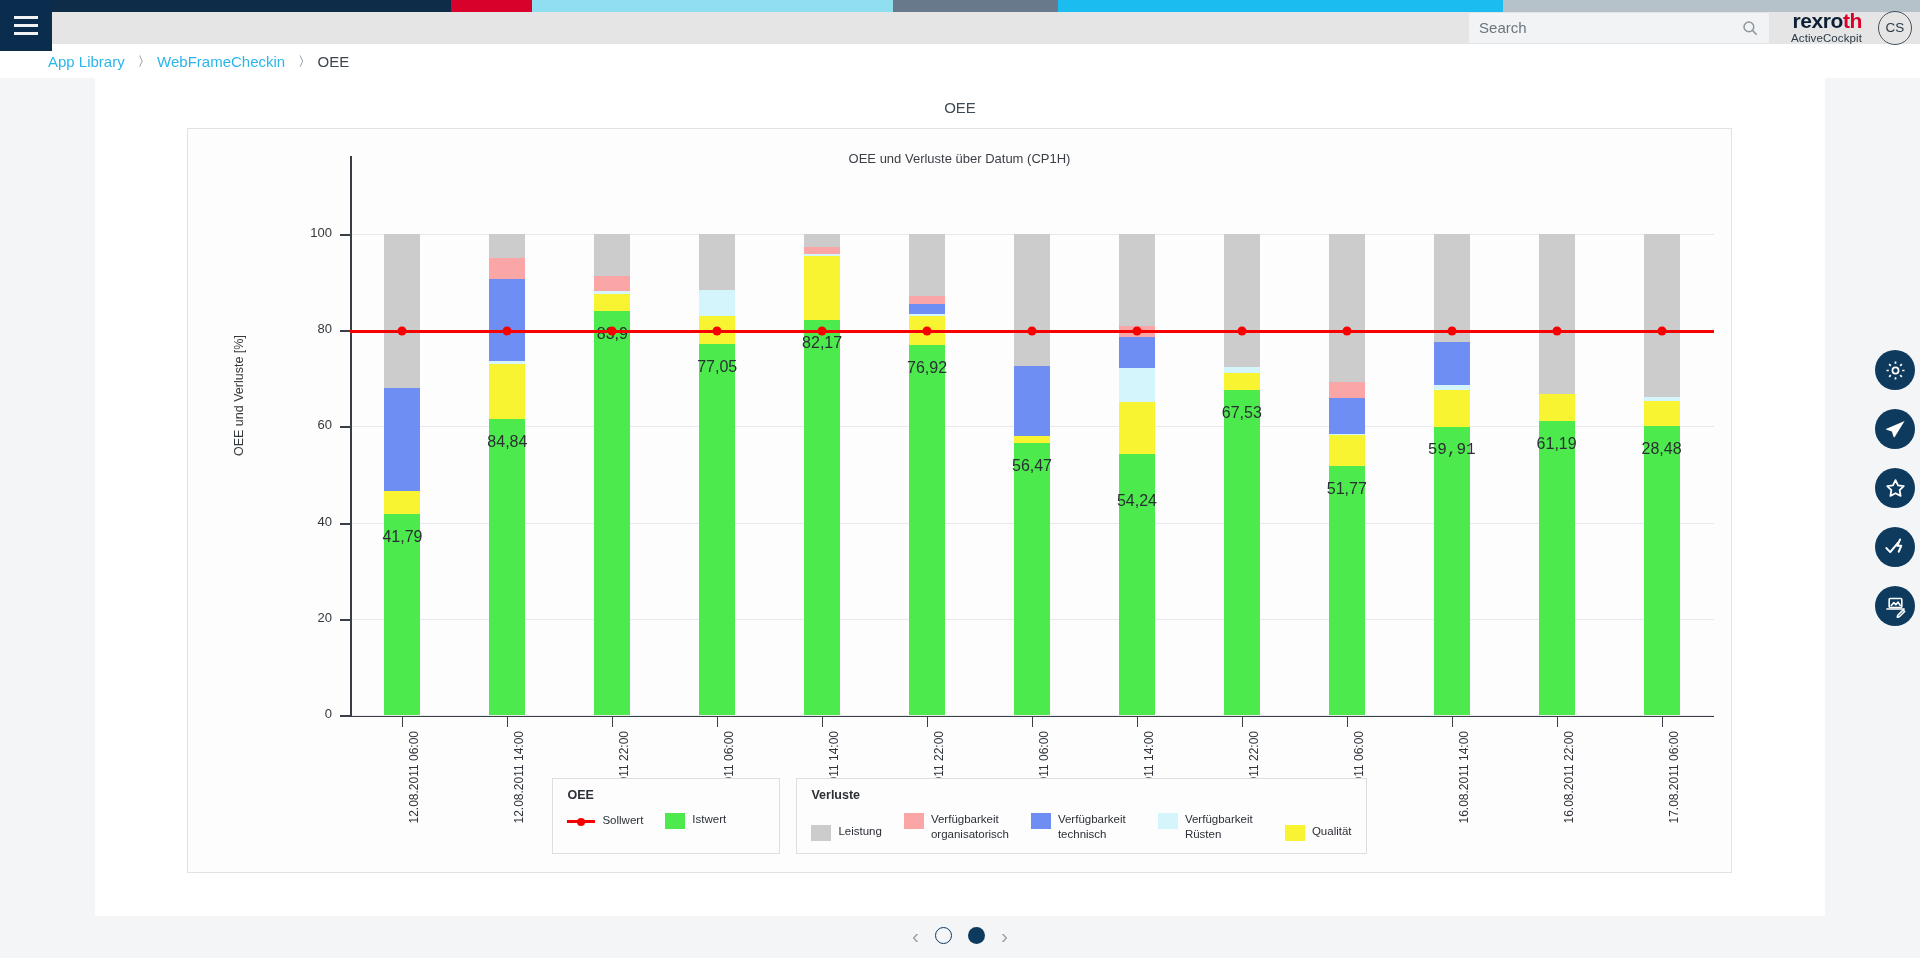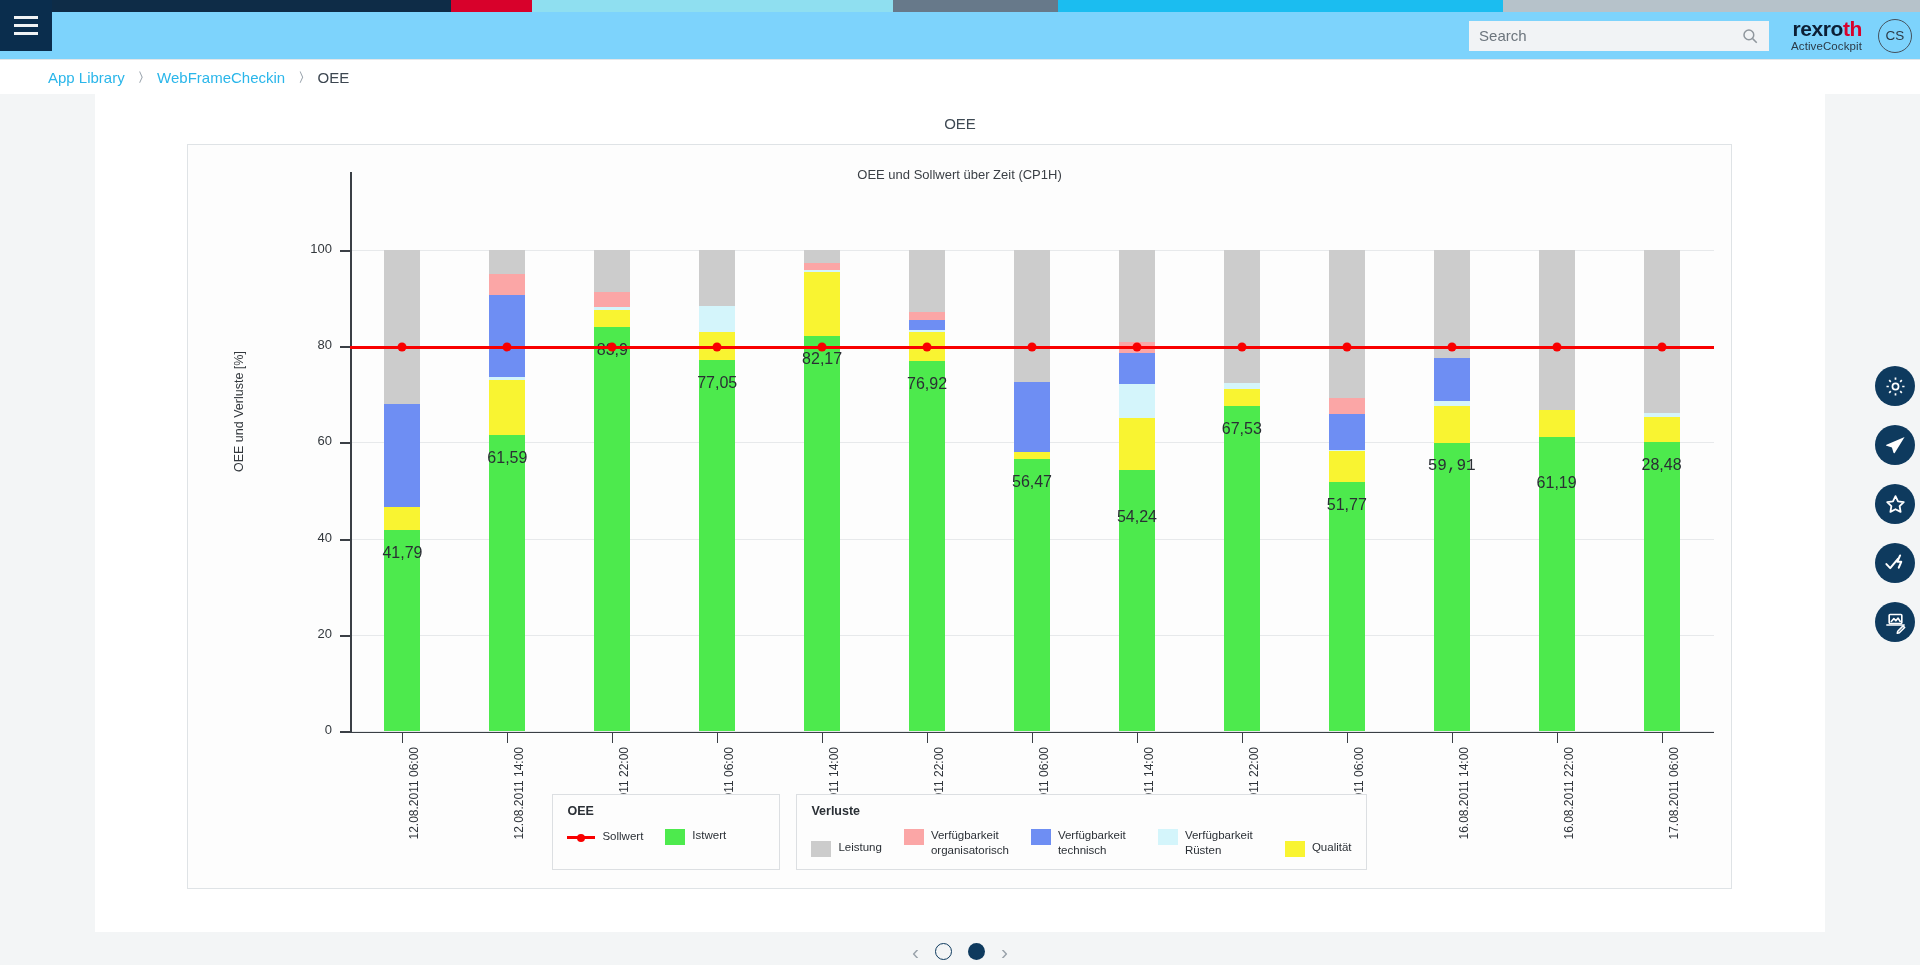--- a/index.html
+++ b/index.html
@@ -10,22 +10,22 @@
     overflow: hidden;
   }
 
   
   .accent-strip { display: flex; height: 12px; width: 100%; }
   .accent-seg { height: 100%; }
 
   
   .header {
     position: relative;
-    height: 48px;
-    background: #7dd3fc;
+    height: 32px;
+    background: #e5e5e5;
     display: flex;
     align-items: center;
     border-bottom: 1px solid #e3e6e8;
   }
   .hamburger-btn {
     position: absolute;
     left: 0; top: -12px;
     width: 52px; height: 51px;
     background: #0a2d4d;
     display: flex; flex-direction: column;
@@ -315,21 +315,21 @@
     <span class="crumb-sep">〉</span>
     <span class="crumb-current">OEE</span>
   </div>
 
 <div class="page-body">
 
   <div class="canvas">
     <div class="panel-title">OEE</div>
 
     <div class="chart-card">
-      <div class="chart-subtitle">OEE und Sollwert über Zeit (CP1H)</div>
+      <div class="chart-subtitle">OEE und Verluste über Datum (CP1H)</div>
 
       <div class="plot">
         <div class="ylabel">OEE und Verluste [%]</div>
         <div class="axis-y-line"></div>
         <div class="axis-x-line"></div>
         <div id="y-axis">
             <div class="gridline" style="top: 559px;"></div>
             <div class="ytick" style="top: 559px;"></div>
             <div class="ytick-label" style="top: 559px; right: auto; left: -56px; width: 38px; text-align: right; margin-right: 0px;">0</div>
             <div class="gridline" style="top: 462.8px;"></div>
@@ -357,21 +357,21 @@
             </div>
             <div class="bar-value" style="left: 52.4615px; top: 371.99px;">41,79</div>
             <div class="bar-group" style="left: 139.385px; width: 36px; bottom: 1px;">
               <div class="seg" style="height: 296.248px; background: rgb(77, 234, 77);"></div>
               <div class="seg" style="height: 54.834px; background: rgb(249, 244, 49);"></div>
               <div class="seg" style="height: 2.886px; background: rgb(212, 245, 251);"></div>
               <div class="seg" style="height: 81.77px; background: rgb(110, 142, 243);"></div>
               <div class="seg" style="height: 21.164px; background: rgb(251, 166, 166);"></div>
               <div class="seg" style="height: 24.0981px; background: rgb(204, 204, 204);"></div>
             </div>
-            <div class="bar-value" style="left: 157.385px; top: 276.752px;">61,59</div>
+            <div class="bar-value" style="left: 157.385px; top: 276.752px;">84,84</div>
             <div class="bar-group" style="left: 244.308px; width: 36px; bottom: 1px;">
               <div class="seg" style="height: 403.559px; background: rgb(77, 234, 77);"></div>
               <div class="seg" style="height: 17.316px; background: rgb(249, 244, 49);"></div>
               <div class="seg" style="height: 2.886px; background: rgb(212, 245, 251);"></div>
               <div class="seg" style="height: 15.392px; background: rgb(251, 166, 166);"></div>
               <div class="seg" style="height: 41.847px; background: rgb(204, 204, 204);"></div>
             </div>
             <div class="bar-value" style="left: 262.308px; top: 169.441px;">83,9</div>
             <div class="bar-group" style="left: 349.231px; width: 36px; bottom: 1px;">
               <div class="seg" style="height: 370.61px; background: rgb(77, 234, 77);"></div>
@@ -435,21 +435,21 @@
               <div class="seg" style="height: 5.291px; background: rgb(212, 245, 251);"></div>
               <div class="seg" style="height: 42.809px; background: rgb(110, 142, 243);"></div>
               <div class="seg" style="height: 108.177px; background: rgb(204, 204, 204);"></div>
             </div>
             <div class="bar-value" style="left: 1101.69px; top: 284.833px; font-family: Liberation Mono, monospace;">59,91</div>
             <div class="bar-group" style="left: 1188.62px; width: 36px; bottom: 1px;">
               <div class="seg" style="height: 294.324px; background: rgb(77, 234, 77);"></div>
               <div class="seg" style="height: 26.455px; background: rgb(249, 244, 49);"></div>
               <div class="seg" style="height: 160.221px; background: rgb(204, 204, 204);"></div>
             </div>
-            <div class="bar-value" style="left: 1206.62px; top: 278.676px; margin-top: 23px;">61,19</div>
+            <div class="bar-value" style="left: 1206.62px; top: 278.676px;">61,19</div>
             <div class="bar-group" style="left: 1293.54px; width: 36px; bottom: 1px;">
               <div class="seg" style="height: 288.889px; background: rgb(77, 234, 77);"></div>
               <div class="seg" style="height: 25.012px; background: rgb(249, 244, 49);"></div>
               <div class="seg" style="height: 4.329px; background: rgb(212, 245, 251);"></div>
               <div class="seg" style="height: 162.77px; background: rgb(204, 204, 204);"></div>
             </div>
             <div class="bar-value" style="left: 1311.54px; top: 284.111px;">28,48</div>
           </div>
         <div id="target-layer">
             <div class="target-line" style="top: 174.2px;"></div>

